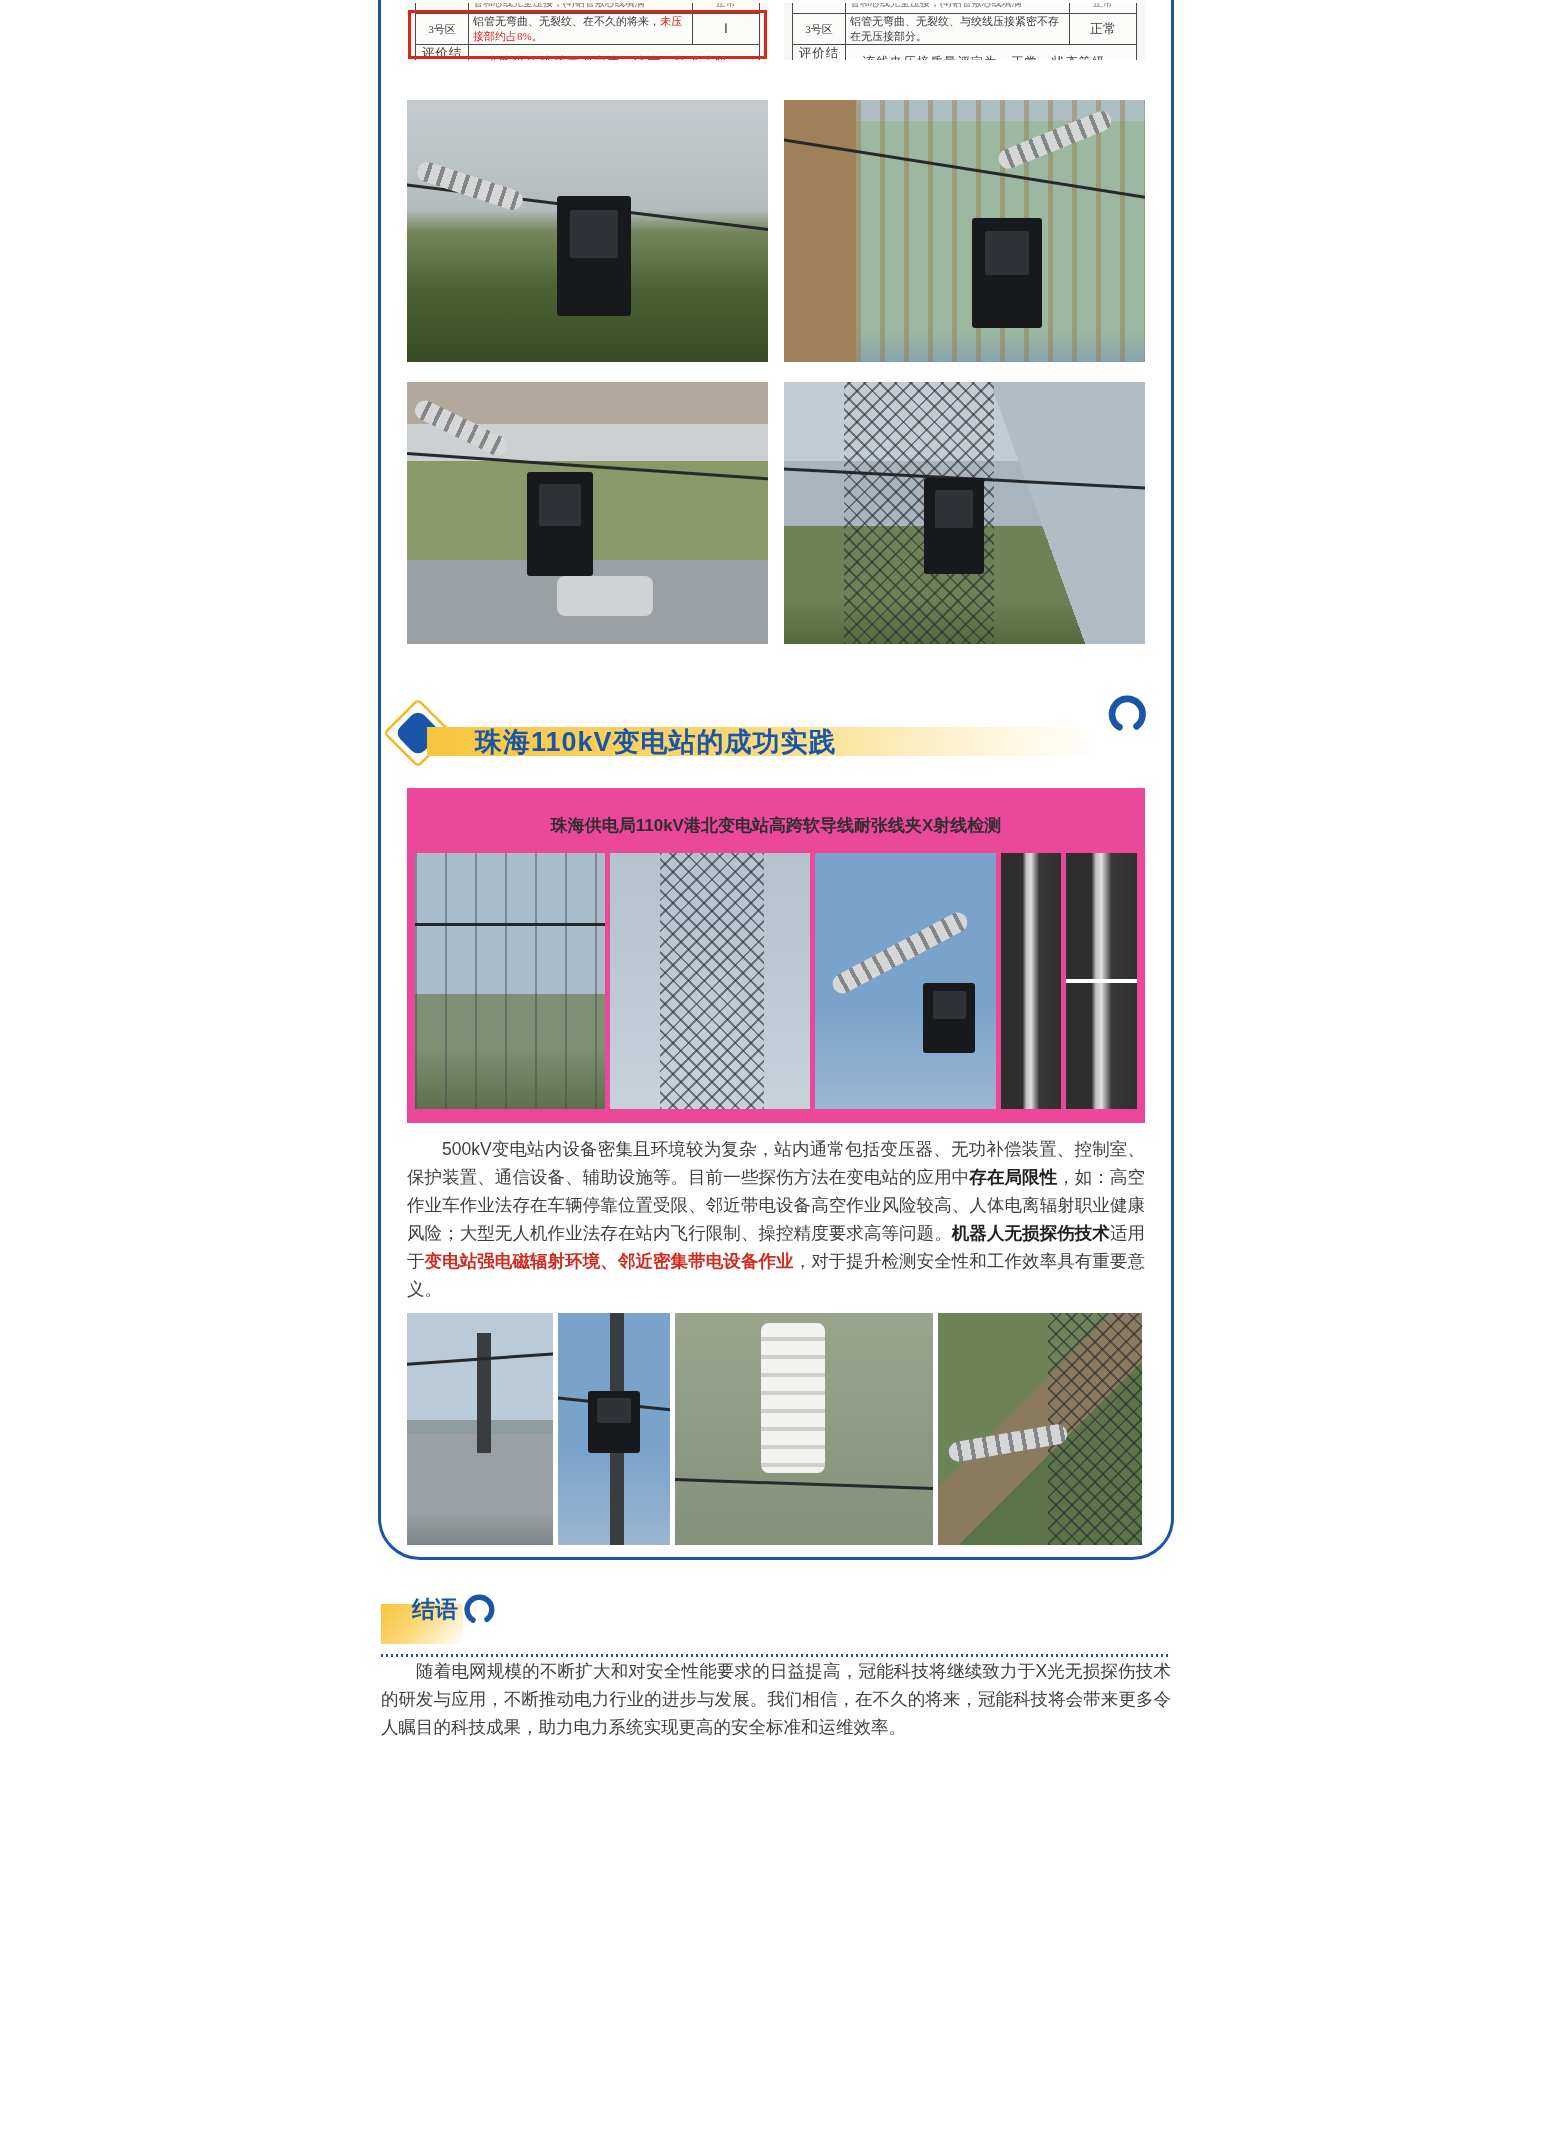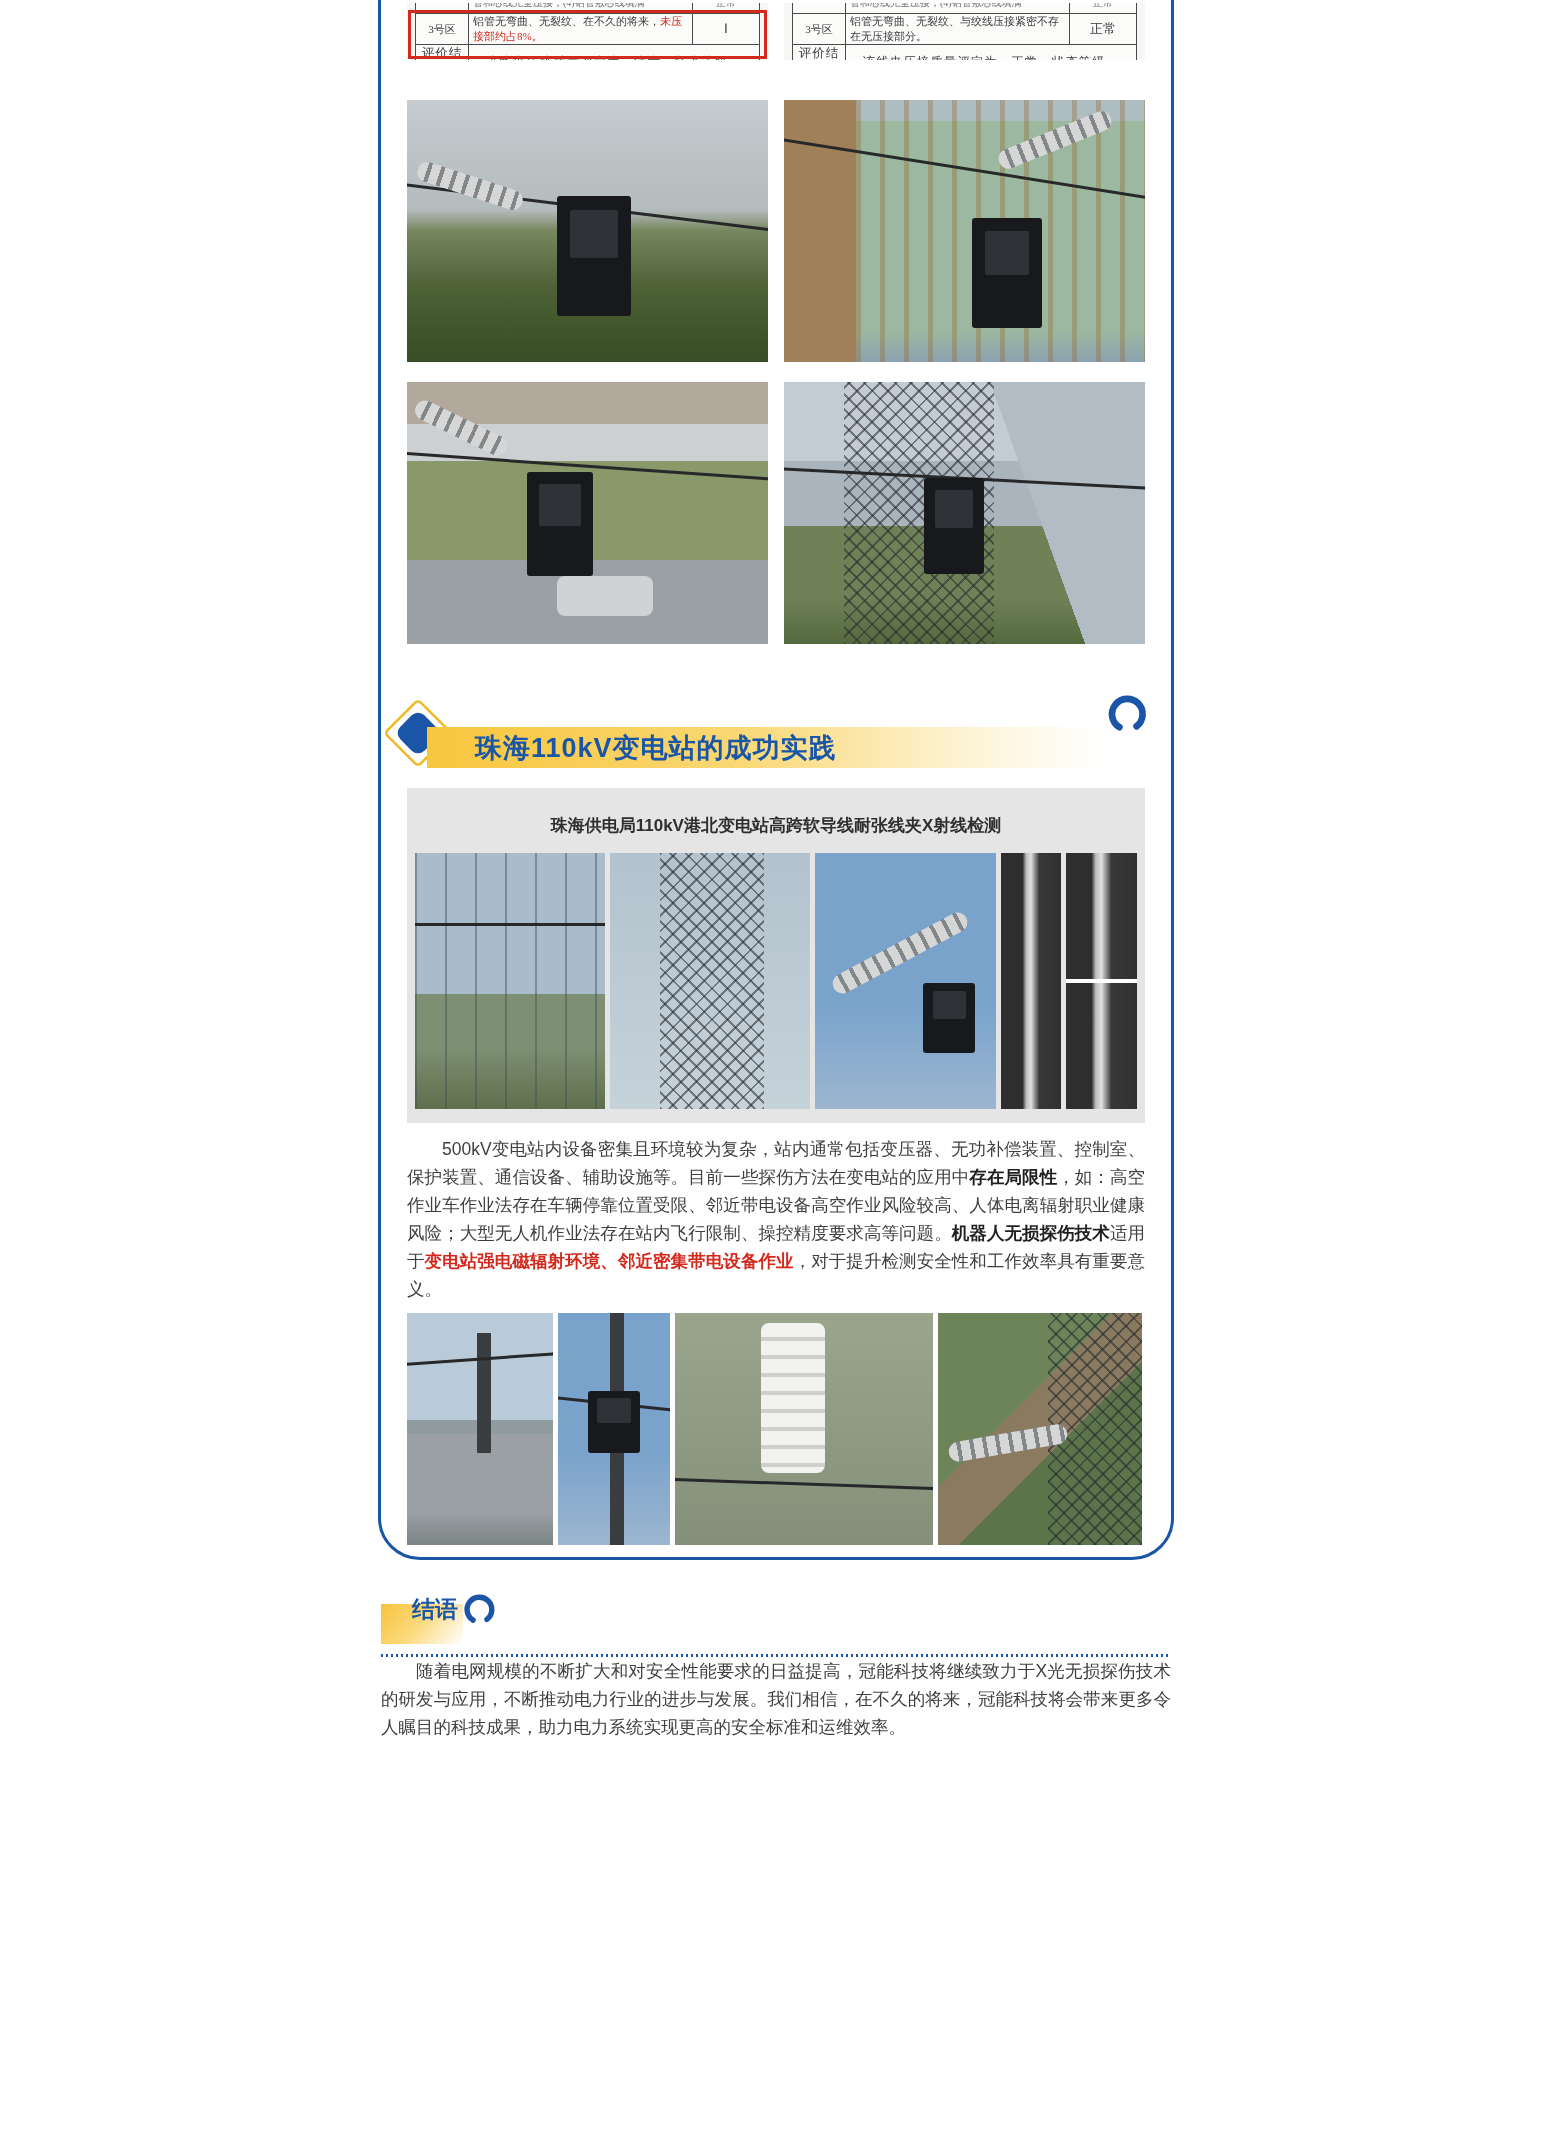--- a/index.html
+++ b/index.html
@@ -49,31 +49,31 @@
   .bg-yard{background:
       linear-gradient(180deg,#b2a89c 0 16%,#ccd0d3 16% 30%,#89996a 30% 68%,#9aa0a3 68% 100%);}
   .bg-tower-bldg{background:
       linear-gradient(250deg,#b2bcc5 0 34%,transparent 34%),
       linear-gradient(180deg,#c3ccd3 0 30%,#aab4bd 30% 55%,#6f8157 55% 82%,#55693f 100%);}
 
   
   .sec-header{position:relative;height:74px;margin-top:52px;}
   .sec-header.second{margin-top:26px;}
   .diamond{position:absolute;left:-26px;top:0;width:74px;height:74px;}
-  .sec-bar{position:absolute;left:20px;right:-8px;top:31px;height:41px;
+  .sec-bar{position:absolute;left:20px;right:-8px;top:31px;height:29px;
            background:linear-gradient(90deg,#f8c63e 0%,#f9d express 0,#fad772 42%,#fdf2cf 72%,#ffffff 93%);
            background:linear-gradient(90deg,#f8c63e 0%,#fad772 42%,#fdf2cf 72%,#ffffff 93%);
            display:flex;align-items:center;padding-left:48px;box-sizing:border-box;}
   .sec-title{font-size:27px;font-weight:700;color:#1956a8;letter-spacing:1px;white-space:nowrap;}
   .swirl{position:absolute;right:-4px;top:-8px;width:42px;height:46px;}
 
   .subsection{margin:8px 0 0;font-size:24px;font-weight:700;color:#1f1f1f;}
 
   
-  .gray-panel{background:#e5e5e5;margin-top:18px;padding:26px 8px 14px;}
+  .gray-panel{background:#ec4899;margin-top:18px;padding:26px 8px 14px;}
   .caption{text-align:center;font-size:17px;font-weight:600;color:#2e2e2e;}
   .strip{display:flex;gap:5px;margin-top:16px;}
   .strip1 .ph{height:256px;}
   .bg-substation{background:
       repeating-linear-gradient(90deg,rgba(70,75,80,.45) 0 2px,transparent 2px 30px),
       linear-gradient(180deg,#a9bccb 0 55%,#7e9073 55% 76%,#5d6f4b 100%);}
   .bg-sky{background:linear-gradient(180deg,#b3c2cd 0,#c6d2da 100%);}
   .bg-bluesky{background:linear-gradient(180deg,#7aa3cc 0 60%,#9cb6cf 100%);}
   .bg-xray{background:linear-gradient(90deg,#2e2e2e 0 36%,#bfbfbf 42%,#e0e0e0 50%,#8a8a8a 57%,#383838 64%,#303030 100%);}
   .xray-stack{display:flex;flex-direction:column;gap:4px;background:#fff;}

